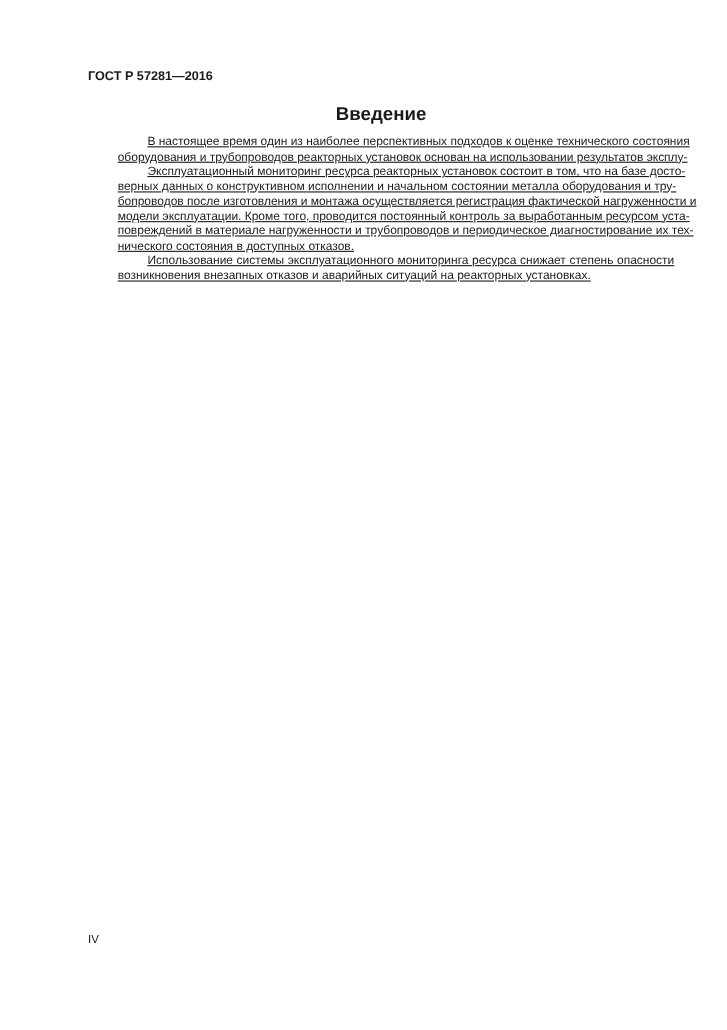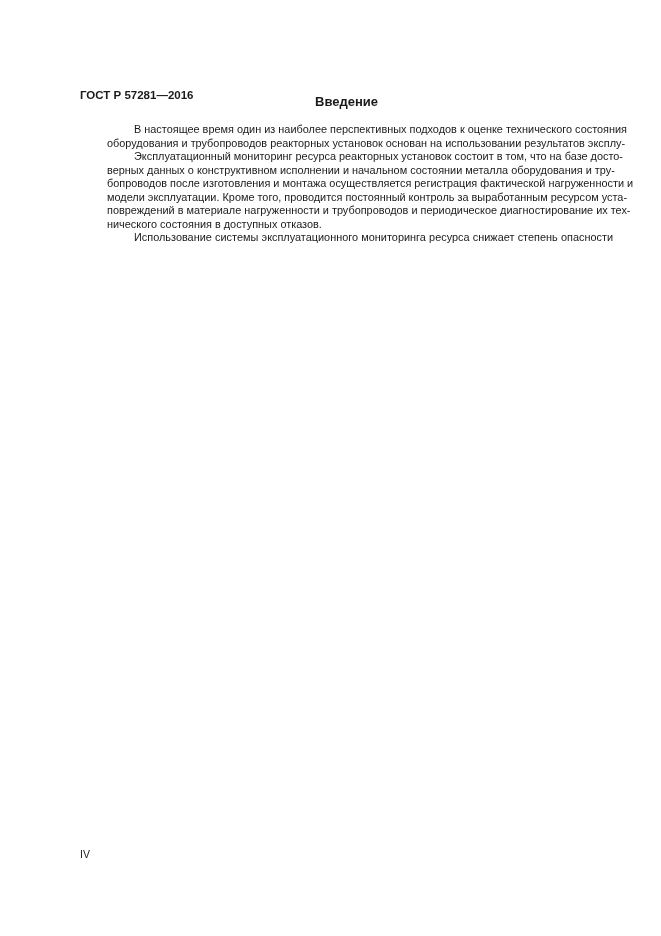--- a/index.html
+++ b/index.html
@@ -1,23 +1,23 @@
 <!DOCTYPE html>
 <html><head>
 <meta charset="utf-8">
 <style>
   html, body { margin:0; padding:0; background:#ffffff; }
   body { width:661px; height:936px; position:relative; overflow:hidden;
          font-family:"Liberation Sans", sans-serif; color:#1a1a1a; }
-  .header { position:absolute; left:80px; top:64px; font-size:11.5px; font-weight:bold; letter-spacing:0;margin-top:25px; }
+  .header { position:absolute; left:80px; top:64px; font-size:11.5px; font-weight:bold; letter-spacing:0; }
   .title { position:absolute; left:80px; width:533px; top:94px; text-align:center;
-           font-size:13px; font-weight:bold; }
+           font-size:17px; font-weight:bold; }
   .body { position:absolute; left:80px; top:123px; width:533px; font-size:10.9px; line-height:13.5px; }
   .para { margin:0; text-align:justify; text-indent:27px; }
-  .line { display:block; text-align:justify; text-align-last:justify; white-space:nowrap; }
+  .line { display:block; text-align:justify; text-align-last:justify; white-space:nowrap;text-decoration:underline; }
   .line.last { text-align-last:left; }
   .line.indent { padding-left:27px; }
   .pagenum { position:absolute; left:80px; top:848px; font-size:10.5px; }
 </style>
 </head>
 <body>
 
 <div class="header">ГОСТ Р 57281—2016</div>
 
 <div class="title">Введение</div>
@@ -30,16 +30,17 @@
   <div class="para">
     <span class="line indent">Эксплуатационный мониторинг ресурса реакторных установок состоит в том, что на базе досто-</span>
     <span class="line">верных данных о конструктивном исполнении и начальном состоянии металла оборудования и тру-</span>
     <span class="line">бопроводов после изготовления и монтажа осуществляется регистрация фактической нагруженности и</span>
     <span class="line">модели эксплуатации. Кроме того, проводится постоянный контроль за выработанным ресурсом уста-</span>
     <span class="line">повреждений в материале нагруженности и трубопроводов и периодическое диагностирование их тех-</span>
     <span class="line last">нического состояния в доступных отказов.</span>
   </div>
   <div class="para">
     <span class="line indent">Использование системы эксплуатационного мониторинга ресурса снижает степень опасности</span>
+    <span class="line last">возникновения внезапных отказов и аварийных ситуаций на реакторных установках.</span>
   </div>
 </div>
 
 <div class="pagenum">IV</div>
 
 </body></html>

